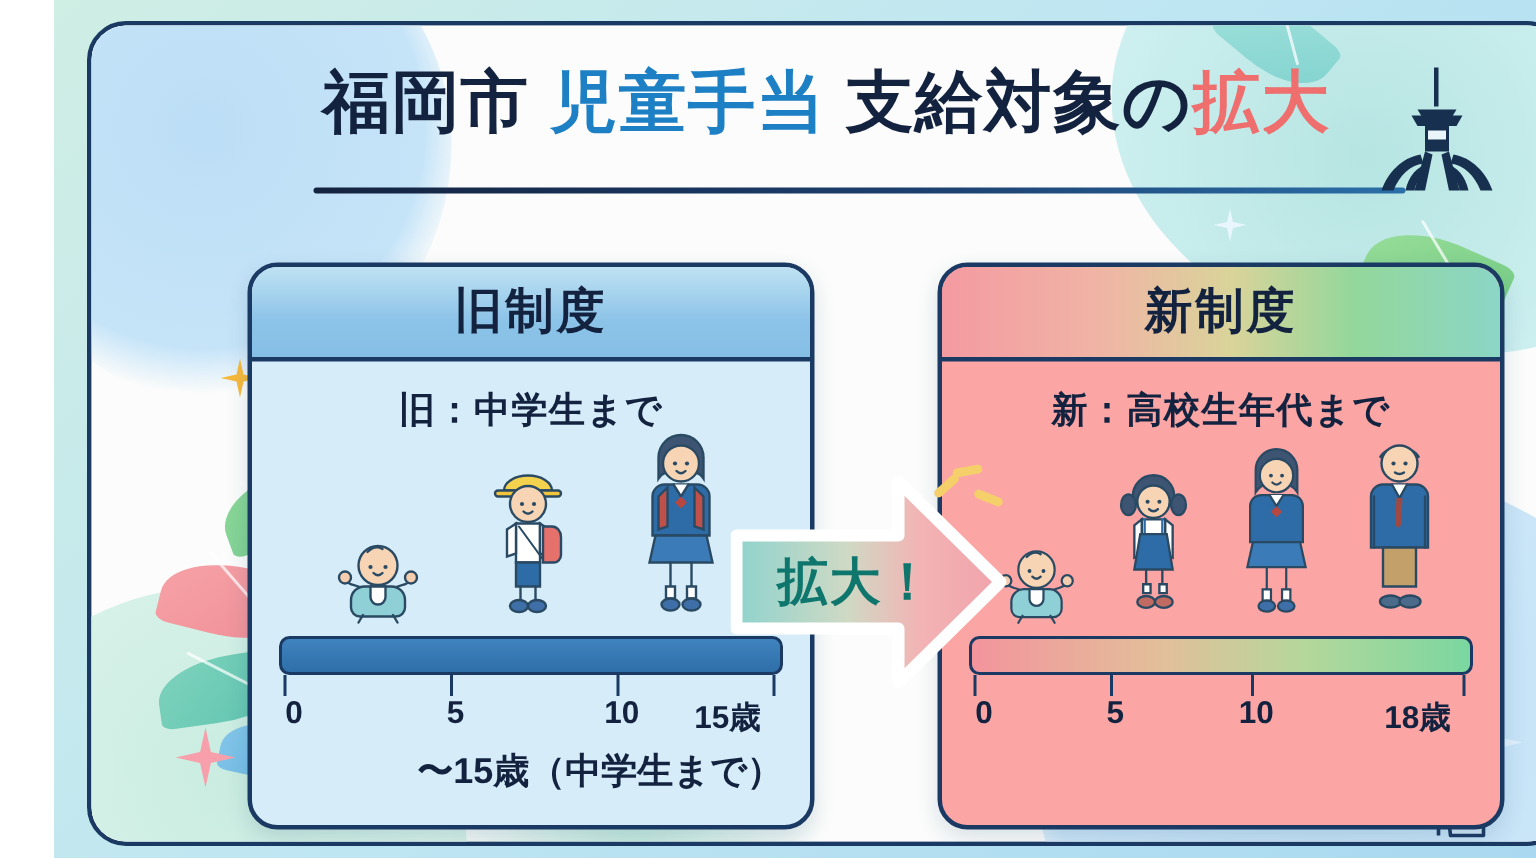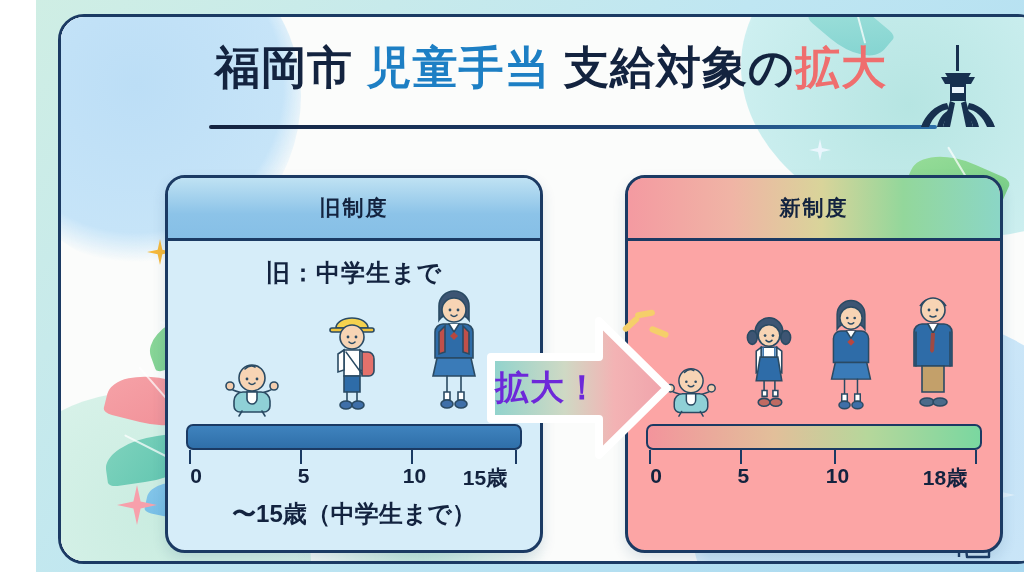--- a/index.html
+++ b/index.html
@@ -174,21 +174,21 @@
     position: relative;
     height: 60px;
     border-bottom: 3px solid #1b3a63;
     display: flex;
     align-items: center;
     justify-content: center;
   }
   .panel-head-old { background: linear-gradient(180deg,#bfe2f3 0%, #8cc3e8 60%, #86bfe6 100%); }
   .panel-head-new { background: linear-gradient(90deg,#f49aa1 0%, #f0b4a5 28%, #d9d49a 52%, #93d79b 74%, #8bd6c6 100%); }
   .panel-head-label {
-    font-size: 21px;
+    font-size: 32px;
     font-weight: 700;
     color: #13233f;
     letter-spacing: 2px;
   }
   .panel-sub {
     text-align: center;
     margin-top: 16px;
     font-size: 24px;
     font-weight: 700;
     color: #13233f;
@@ -242,21 +242,21 @@
   .tick-label {
     position: absolute;
     top: 0;
     font-size: 21px;
     font-weight: 700;
     color: #13233f;
     white-space: nowrap;
     transform: translateX(-50%);
   }
   .axis-caption {
-    text-align: center;
+    text-align: right;
     margin-top: 4px;
     font-size: 24px;
     font-weight: 700;
     color: #13233f;
     letter-spacing: 0px;
   }
 
   
   .arrow-wrap {
     position: absolute;
@@ -265,24 +265,24 @@
     width: 186px;
     height: 150px;
     z-index: 8;
   }
   .arrow-label {
     position: absolute;
     left: 8px;
     top: 50%;
     transform: translateY(-50%);
     width: 128px;
-    text-align: left;
+    text-align: right;
     font-size: 34px;
     font-weight: 700;
-    color: #6d28d9;
+    color: #0f766e;
     letter-spacing: 1px;
     pointer-events: none;
   }
   .spark-lines {
     position: absolute;
     left: 132px;
     top: -6px;
     width: 58px;
     height: 52px;
   }
@@ -468,20 +468,21 @@
           <span class="tick-label" style="left:89%">15歳</span>
         </div>
         <div class="axis-caption">〜15歳（中学生まで）</div>
       </div>
     </div>
 
     <div class="panel panel-new">
       <div class="panel-head panel-head-new">
         <span class="panel-head-label">新制度</span>
       </div>
+      <div class="panel-sub">新：高校生年代まで</div>
 
       <div class="figures">
 
         <div class="figure">
           <svg width="54" height="54" viewBox="0 0 58 58">
             <g stroke="#2a4a63" stroke-width="1.6" fill="none" stroke-linecap="round">
               <path d="M20 34 C14 30 10 32 8 28"></path>
               <path d="M38 34 C44 30 48 32 50 28"></path>
               <circle cx="7" cy="26" r="4" fill="#f3cdae"></circle>
               <circle cx="51" cy="26" r="4" fill="#f3cdae"></circle>

